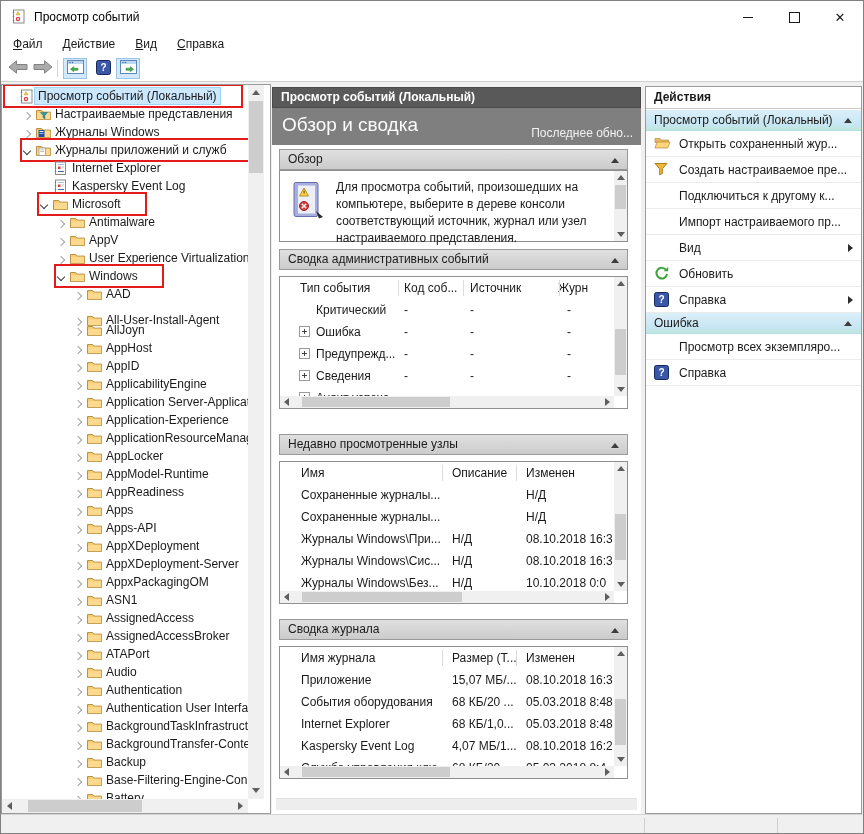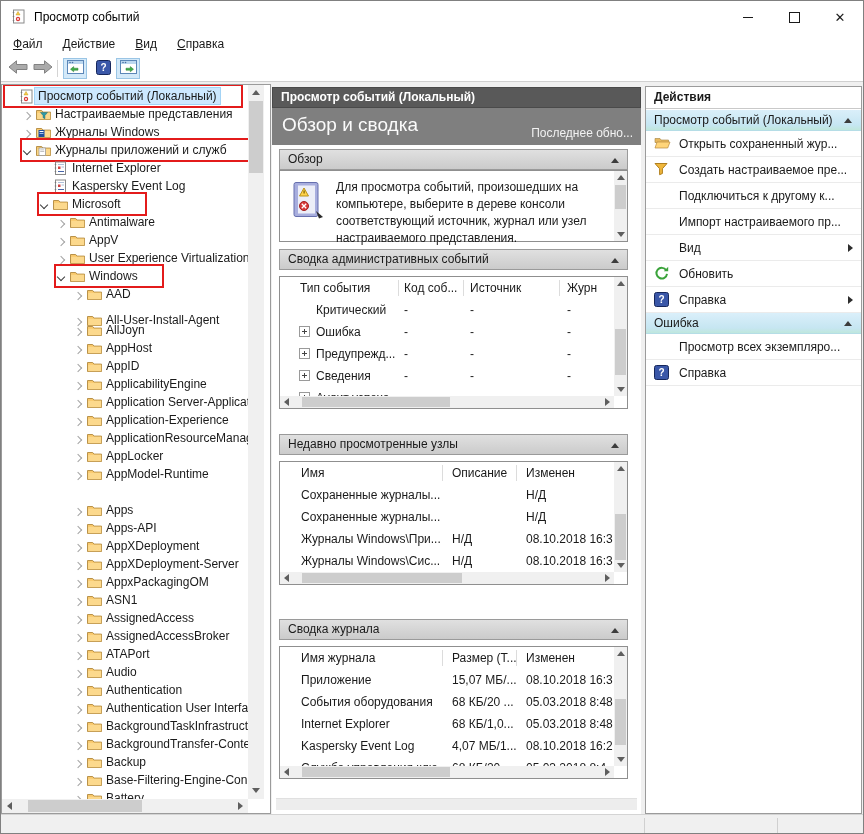--- a/index.html
+++ b/index.html
@@ -452,20 +452,32 @@
               <span class="tchev" style="position: relative; width: 13px; height: 12px; flex: 0 0 13px;"></span>
               <span class="ticon">
                 <svg width="15" height="12" viewBox="0 0 15 12">
                   <path d="M.5 2.5h5.2l1.2 1.6h7.6v7.4H.5z" fill="#f9c96c" stroke="#b9924a"></path>
                   <rect x="1.2" y="4.8" width="13" height="6.4" fill="#fcd98d"></rect>
                 </svg>
               </span>
               <span class="tlabel">AppModel-Runtime</span>
             </span>
           </div>
+          <div class="tree-row" style="top: 398px;">
+            <span class="rowline" style="left: 72px;">
+              <span class="tchev" style="position: relative; width: 13px; height: 12px; flex: 0 0 13px;"></span>
+              <span class="ticon">
+                <svg width="15" height="12" viewBox="0 0 15 12">
+                  <path d="M.5 2.5h5.2l1.2 1.6h7.6v7.4H.5z" fill="#f9c96c" stroke="#b9924a"></path>
+                  <rect x="1.2" y="4.8" width="13" height="6.4" fill="#fcd98d"></rect>
+                </svg>
+              </span>
+              <span class="tlabel">AppReadiness</span>
+            </span>
+          </div>
           <div class="tree-row" style="top: 416px;">
             <span class="rowline" style="left: 72px;">
               <span class="tchev" style="position: relative; width: 13px; height: 12px; flex: 0 0 13px;"></span>
               <span class="ticon">
                 <svg width="15" height="12" viewBox="0 0 15 12">
                   <path d="M.5 2.5h5.2l1.2 1.6h7.6v7.4H.5z" fill="#f9c96c" stroke="#b9924a"></path>
                   <rect x="1.2" y="4.8" width="13" height="6.4" fill="#fcd98d"></rect>
                 </svg>
               </span>
               <span class="tlabel">Apps</span>
@@ -707,21 +719,21 @@
 
       <div class="sec-h" style="top:162px;">
         <span>Сводка административных событий</span>
         <span class="tri tri-up"></span>
       </div>
       <div class="panel-box" style="top:189px;height:133px;" id="admin-table">
           <div class="tbl-body">
             <span class="hdr-cell" style="left: 20px;">Тип события</span>
             <span class="hdr-cell" style="left: 124px;">Код соб...</span>
             <span class="hdr-cell" style="left: 190px;">Источник</span>
-            <span class="hdr-cell" style="left: 287px;">Журн</span>
+            <span class="hdr-cell" style="left: 278px;">Журн</span>
             <span class="hdr-sep" style="left: 118px;"></span>
             <span class="hdr-sep" style="left: 183px;"></span>
             <span class="hdr-sep" style="left: 279px;"></span>
             <div class="trow" style="top: 22px;">
               <span class="tcell" style="left: 36px;">Критический</span>
               <span class="tcell" style="left: 124px;">-</span>
               <span class="tcell" style="left: 190px;">-</span>
               <span class="tcell" style="left: 287px;">-</span>
             </div>
             <div class="trow" style="top: 44px;">
@@ -762,21 +774,21 @@
             <span class="tri tri-left" style="left:4px;top:2px;"></span>
             <div class="sb-thumb" style="left:22px;top:1px;width:148px;height:10px;"></div>
             <span class="tri tri-right" style="right:4px;top:2px;"></span>
           </div>
         </div>
 
       <div class="sec-h" style="top:347px;">
         <span>Недавно просмотренные узлы</span>
         <span class="tri tri-up"></span>
       </div>
-      <div class="panel-box" style="top:374px;height:124px;" id="recent-table">
+      <div class="panel-box" style="top:374px;height:143px;" id="recent-table">
           <div class="tbl-body">
             <span class="hdr-cell" style="left: 21px;">Имя</span>
             <span class="hdr-cell" style="left: 172px;">Описание</span>
             <span class="hdr-cell" style="left: 246px;">Изменен</span>
             <span class="hdr-sep" style="left: 162px;"></span>
             <span class="hdr-sep" style="left: 236px;"></span>
             <div class="trow" style="top: 22px;">
               <span class="tcell" style="left: 21px;">Сохраненные журналы...</span>
               <span class="tcell" style="left: 172px;"></span>
               <span class="tcell" style="left: 246px;">Н/Д</span>

